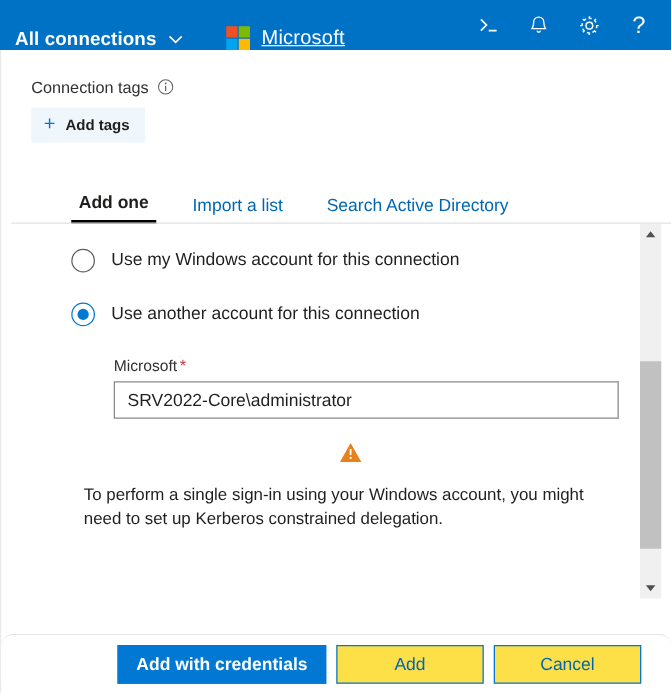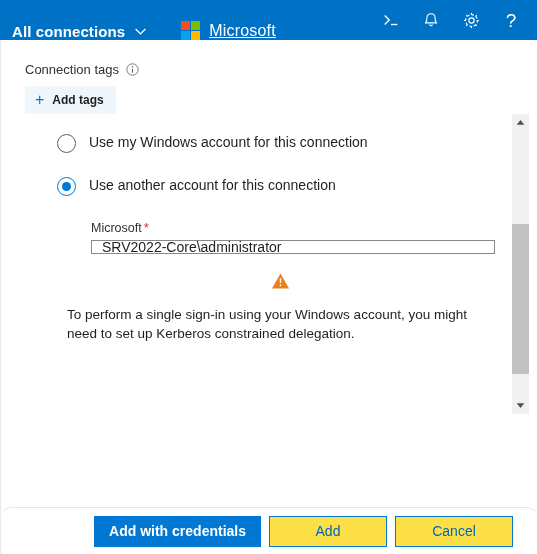--- a/index.html
+++ b/index.html
@@ -226,21 +226,21 @@
     font-size: 12.5px;
     color: #323130;
     margin-bottom: 5px;
   }
   .req {
     color: #D13438;
     font-size: 13px;
     margin-left: 2px;
   }
   .input-box {
-    height: 14px;
+    height: 30px;
     border: 1px solid #8A8886;
     background: #ffffff;
     display: flex;
     align-items: center;
     padding: 0 10px;
     box-sizing: border-box;
     text-align: center;
   }
   .input-text {
     font-size: 14px;
@@ -433,20 +433,26 @@
           <path d="M8 7 V12" stroke="#605E5C" stroke-width="1.2"></path>
         </svg>
       </span>
     </div>
     <button class="add-tags-btn">
       <span class="plus-ico">+</span>
       <span class="add-tags-label">Add tags</span>
     </button>
   </div>
 
+  <div class="tabs">
+    <button class="tab active">Add one</button>
+    <button class="tab">Import a list</button>
+    <button class="tab">Search Active Directory</button>
+    <div class="tabs-divider"></div>
+  </div>
 
   <div class="scroll-area">
     <div class="scroll-inner">
 
       <div class="radio-row">
         <span class="radio"></span>
         <span class="radio-label">Use my Windows account for this connection</span>
       </div>
 
       <div class="radio-row">

